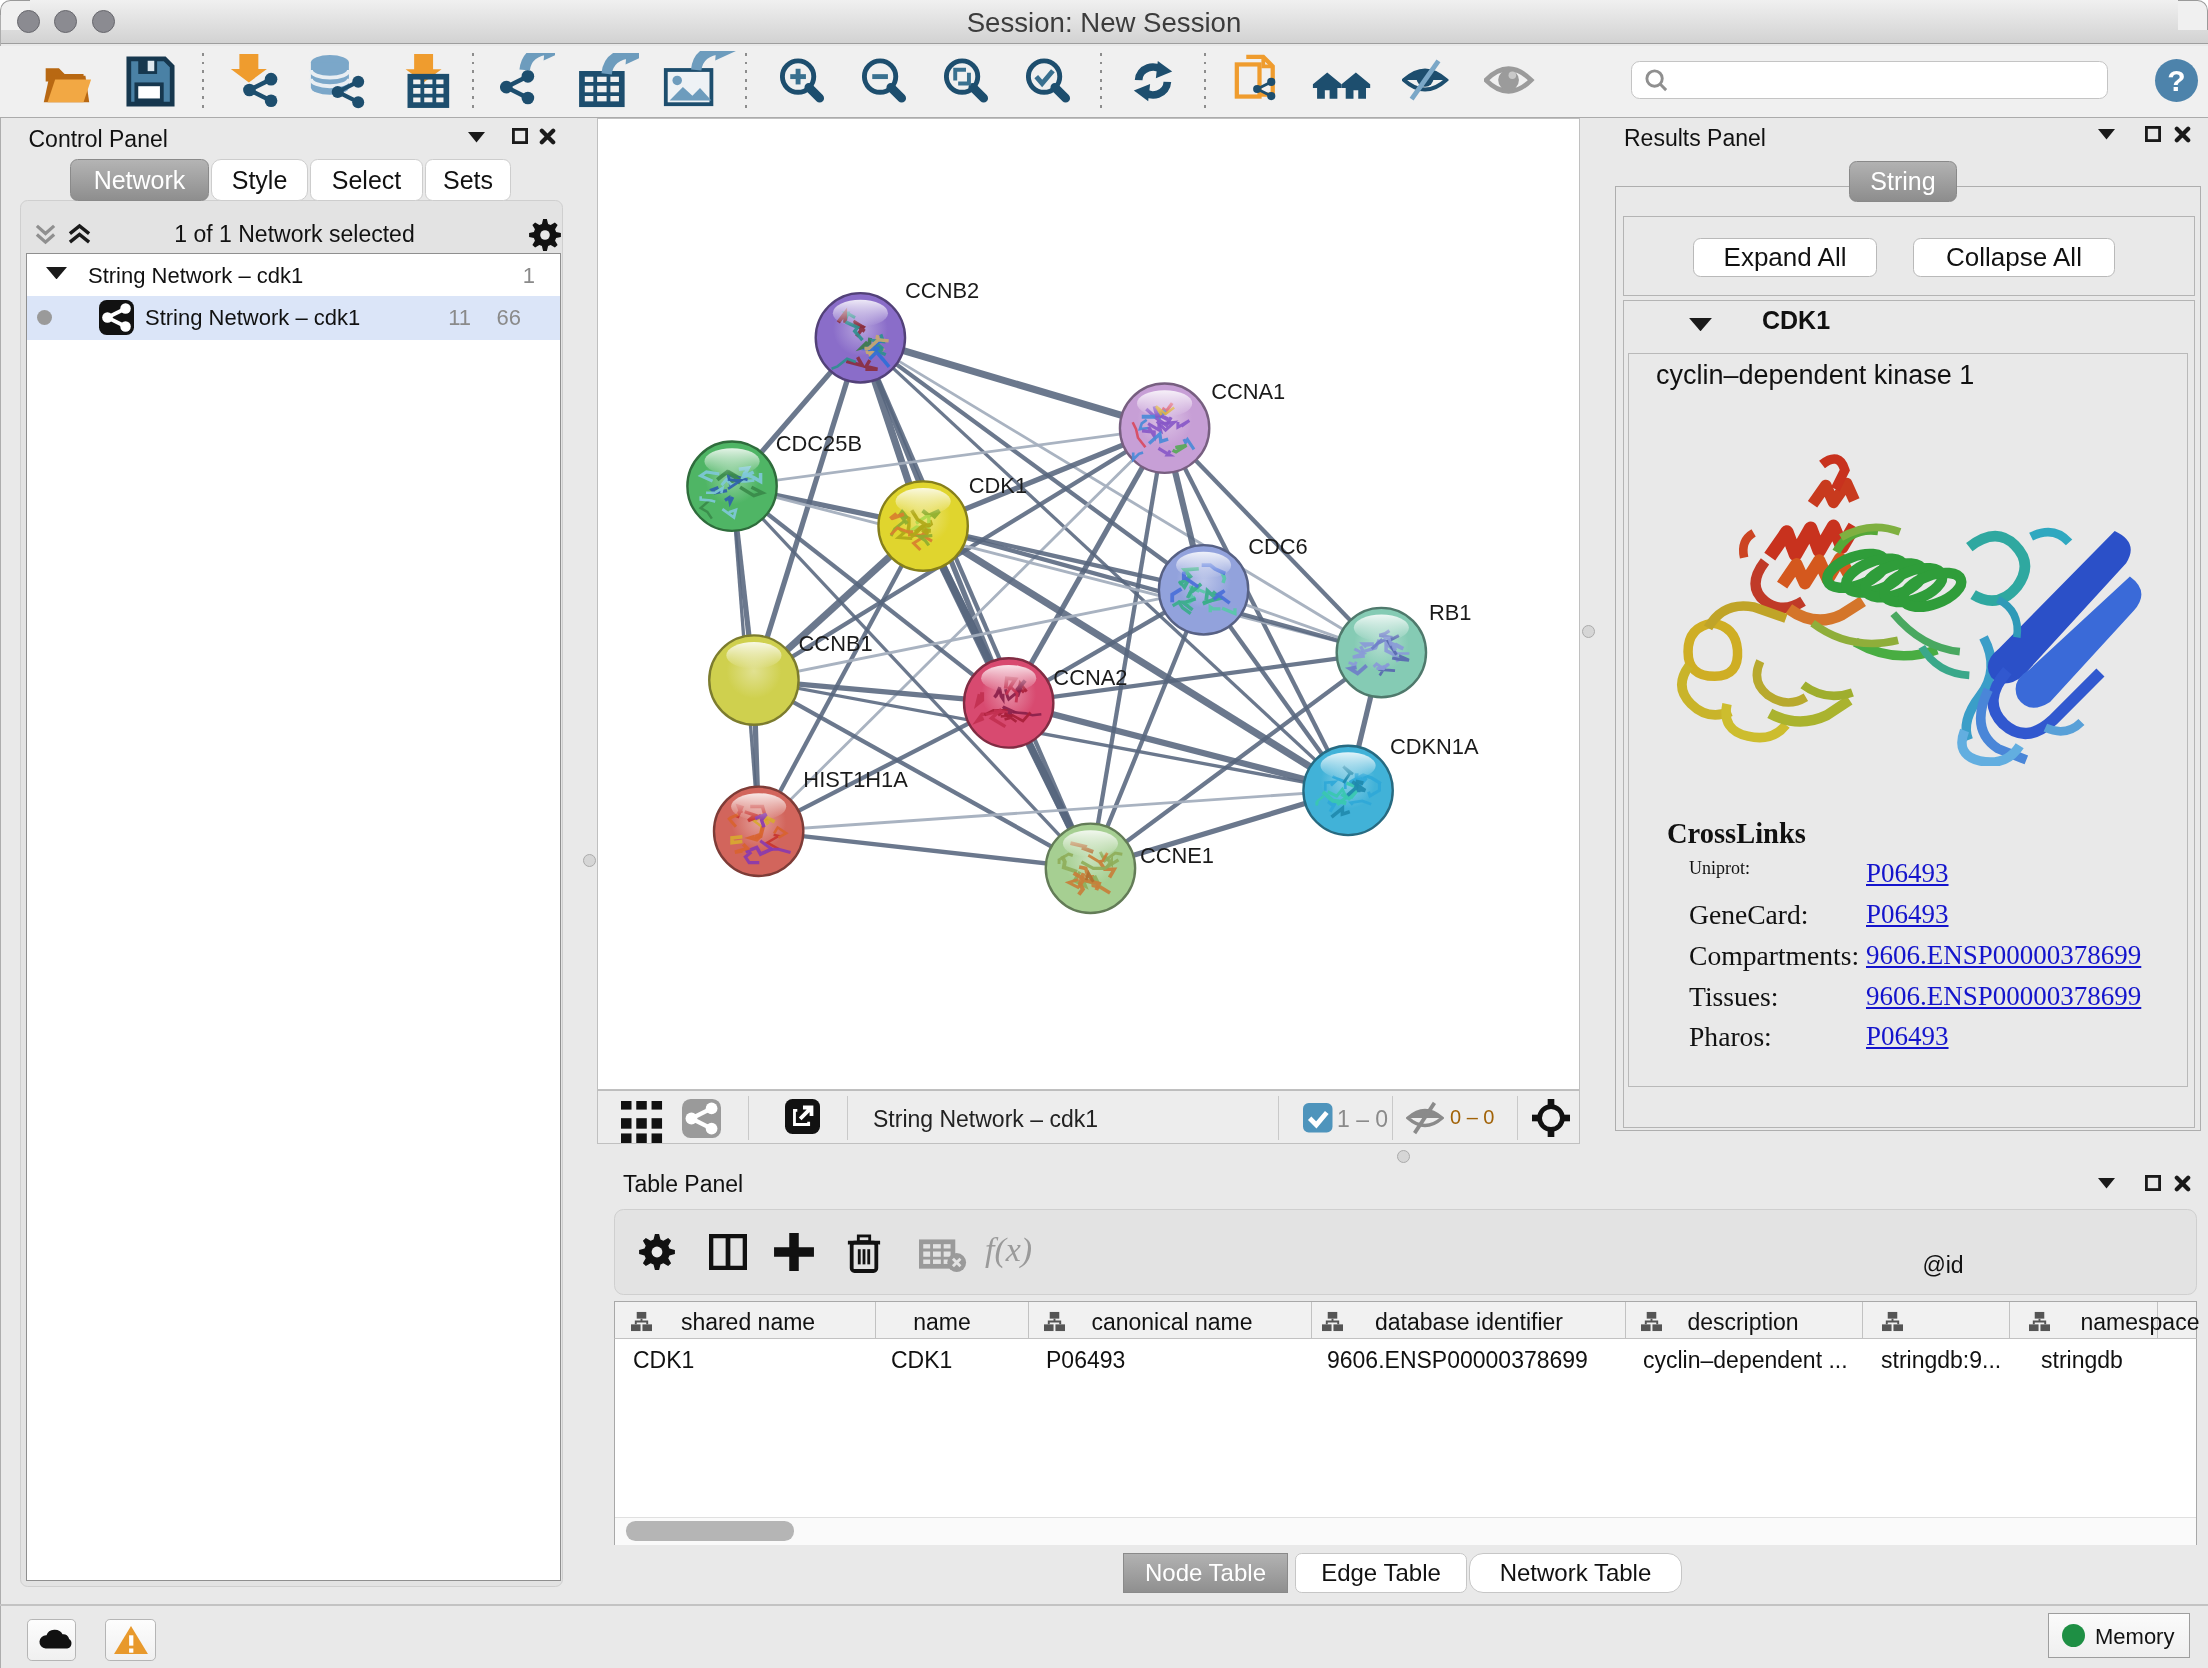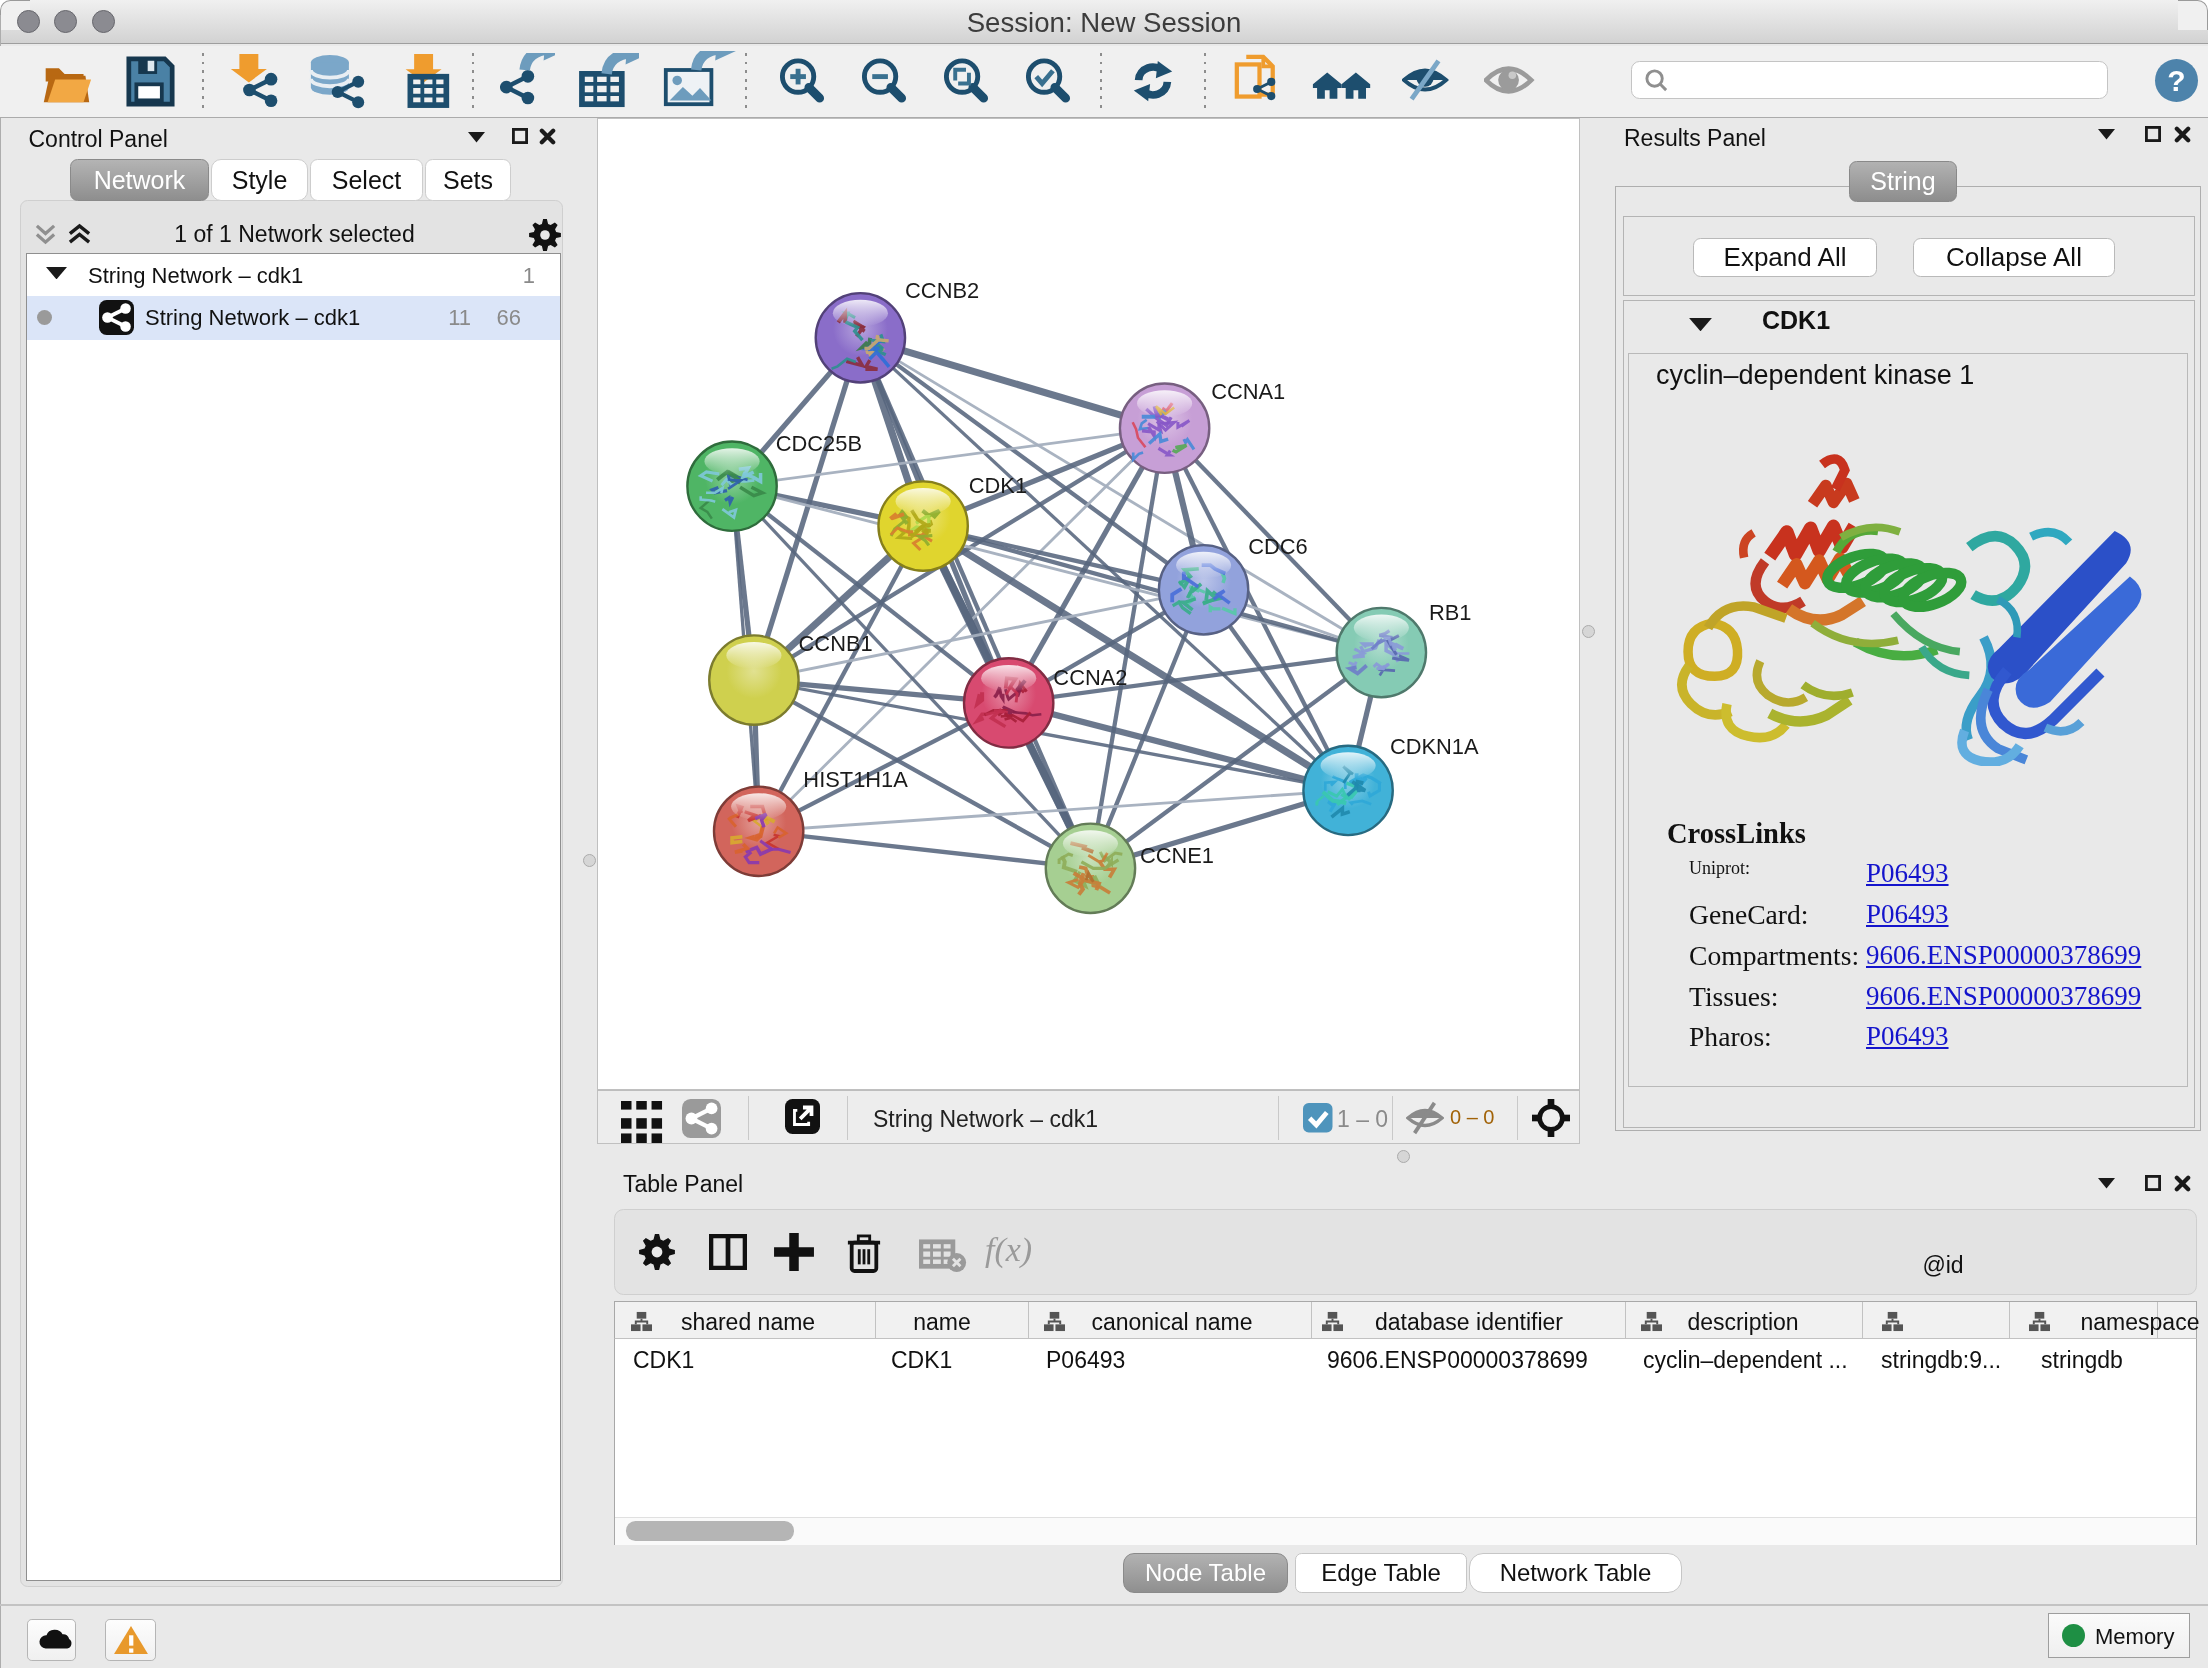--- a/index.html
+++ b/index.html
@@ -761,21 +761,21 @@
 <div class="abs" style="left:1950px;top:1309px;width:380px;font-size:23px;text-align:center;white-space:nowrap">namespace</div>
 <div class="abs" style="left:633px;top:1347px;font-size:23px;white-space:nowrap">CDK1</div>
 <div class="abs" style="left:891px;top:1347px;font-size:23px;white-space:nowrap">CDK1</div>
 <div class="abs" style="left:1046px;top:1347px;font-size:23px;white-space:nowrap">P06493</div>
 <div class="abs" style="left:1327px;top:1347px;font-size:23px;white-space:nowrap">9606.ENSP00000378699</div>
 <div class="abs" style="left:1643px;top:1347px;font-size:23px;white-space:nowrap">cyclin–dependent ...</div>
 <div class="abs" style="left:1881px;top:1347px;font-size:23px;white-space:nowrap">stringdb:9...</div>
 <div class="abs" style="left:2041px;top:1347px;font-size:23px;white-space:nowrap">stringdb</div>
 <div class="abs" style="left:615px;top:1517px;width:1581px;height:27.6px;background:#fafafa;border-top:1px solid #e0e0e0"></div>
 <div class="abs" style="left:626px;top:1521px;width:168px;height:20px;background:#b5b5b5;border-radius:9.5px"></div>
-<div class="abs" style="left:1123px;top:1553px;width:165px;height:40px;background:linear-gradient(#b2b2b2,#8f8f8f);border:1px solid #8a8a8a;border-radius:11px;color:#fff;font-size:24px;text-align:center;line-height:38px">Node Table</div>
+<div class="abs" style="left:1123px;top:1553px;width:165px;height:40px;background:linear-gradient(#b2b2b2,#8f8f8f);border:1px solid #8a8a8a;border-radius:0;color:#fff;font-size:24px;text-align:center;line-height:38px">Node Table</div>
 <div class="abs" style="left:1295px;top:1553px;width:172px;height:40px;background:#fff;border:1px solid #c6c6c6;border-radius:6.7px;font-size:24px;text-align:center;line-height:38px">Edge Table</div>
 <div class="abs" style="left:1469px;top:1553px;width:213px;height:40px;background:#fff;border:1px solid #c6c6c6;border-radius:14px;font-size:24px;text-align:center;line-height:38px">Network Table</div>
 <div class="abs" style="left:0;top:1604px;width:2208px;height:1.9px;background:#c3c3c3"></div>
 <div class="abs" style="left:27px;top:1619px;width:49px;height:42px;background:linear-gradient(#fdfdfd,#f0f0f0);border:1px solid #b5b5b5;border-radius:4.8px"></div>
 <svg style="position:absolute;left:34px;top:1624px" width="42" height="32" viewBox="0 0 44 34">
     <path d="M12 26 a7 7 0 0 1 1 -14 a9 8 0 0 1 17 -1 a6 6 0 0 1 7 5 a5.5 5.5 0 0 1 -2 10 Z" fill="#111"></path>
   </svg>
 <div class="abs" style="left:105px;top:1619px;width:51px;height:42px;background:linear-gradient(#fdfdfd,#f0f0f0);border:1px solid #b5b5b5;border-radius:4.8px"></div>
 <svg style="position:absolute;left:113px;top:1624px" width="36" height="32" viewBox="0 0 38 34">
     <path d="M19 2 L37 32 H1 Z" fill="#e8992c"></path>

